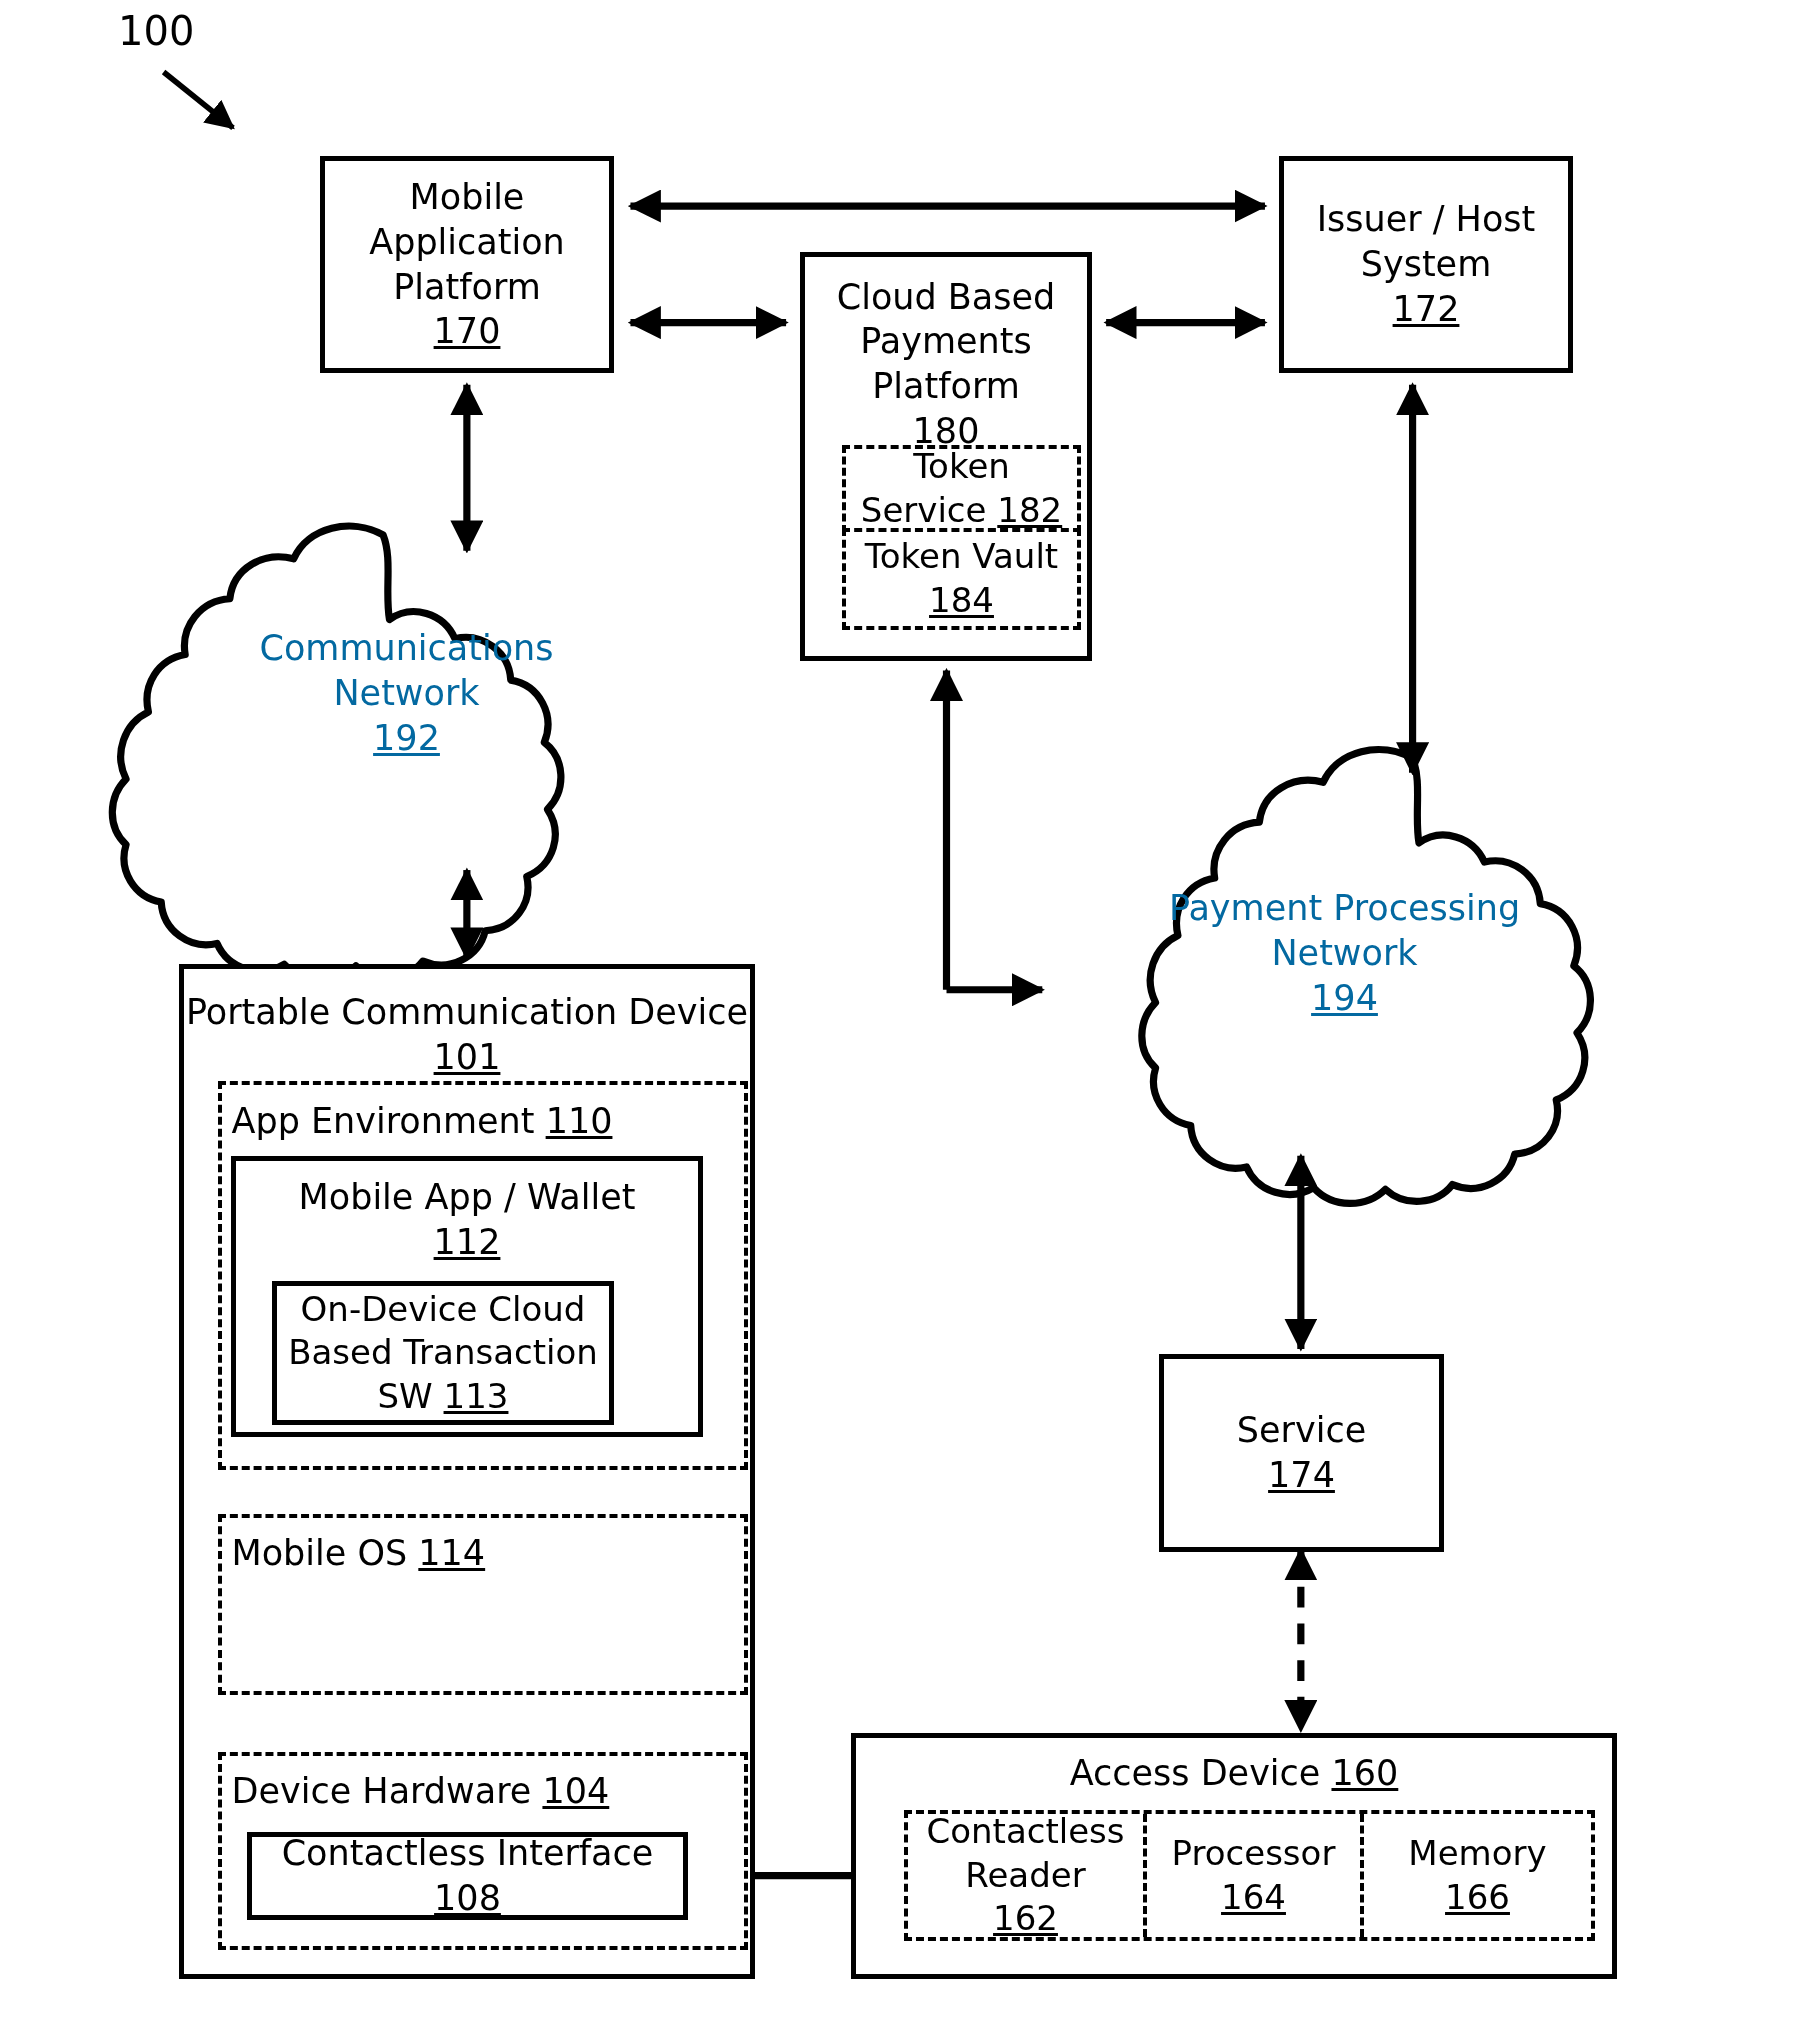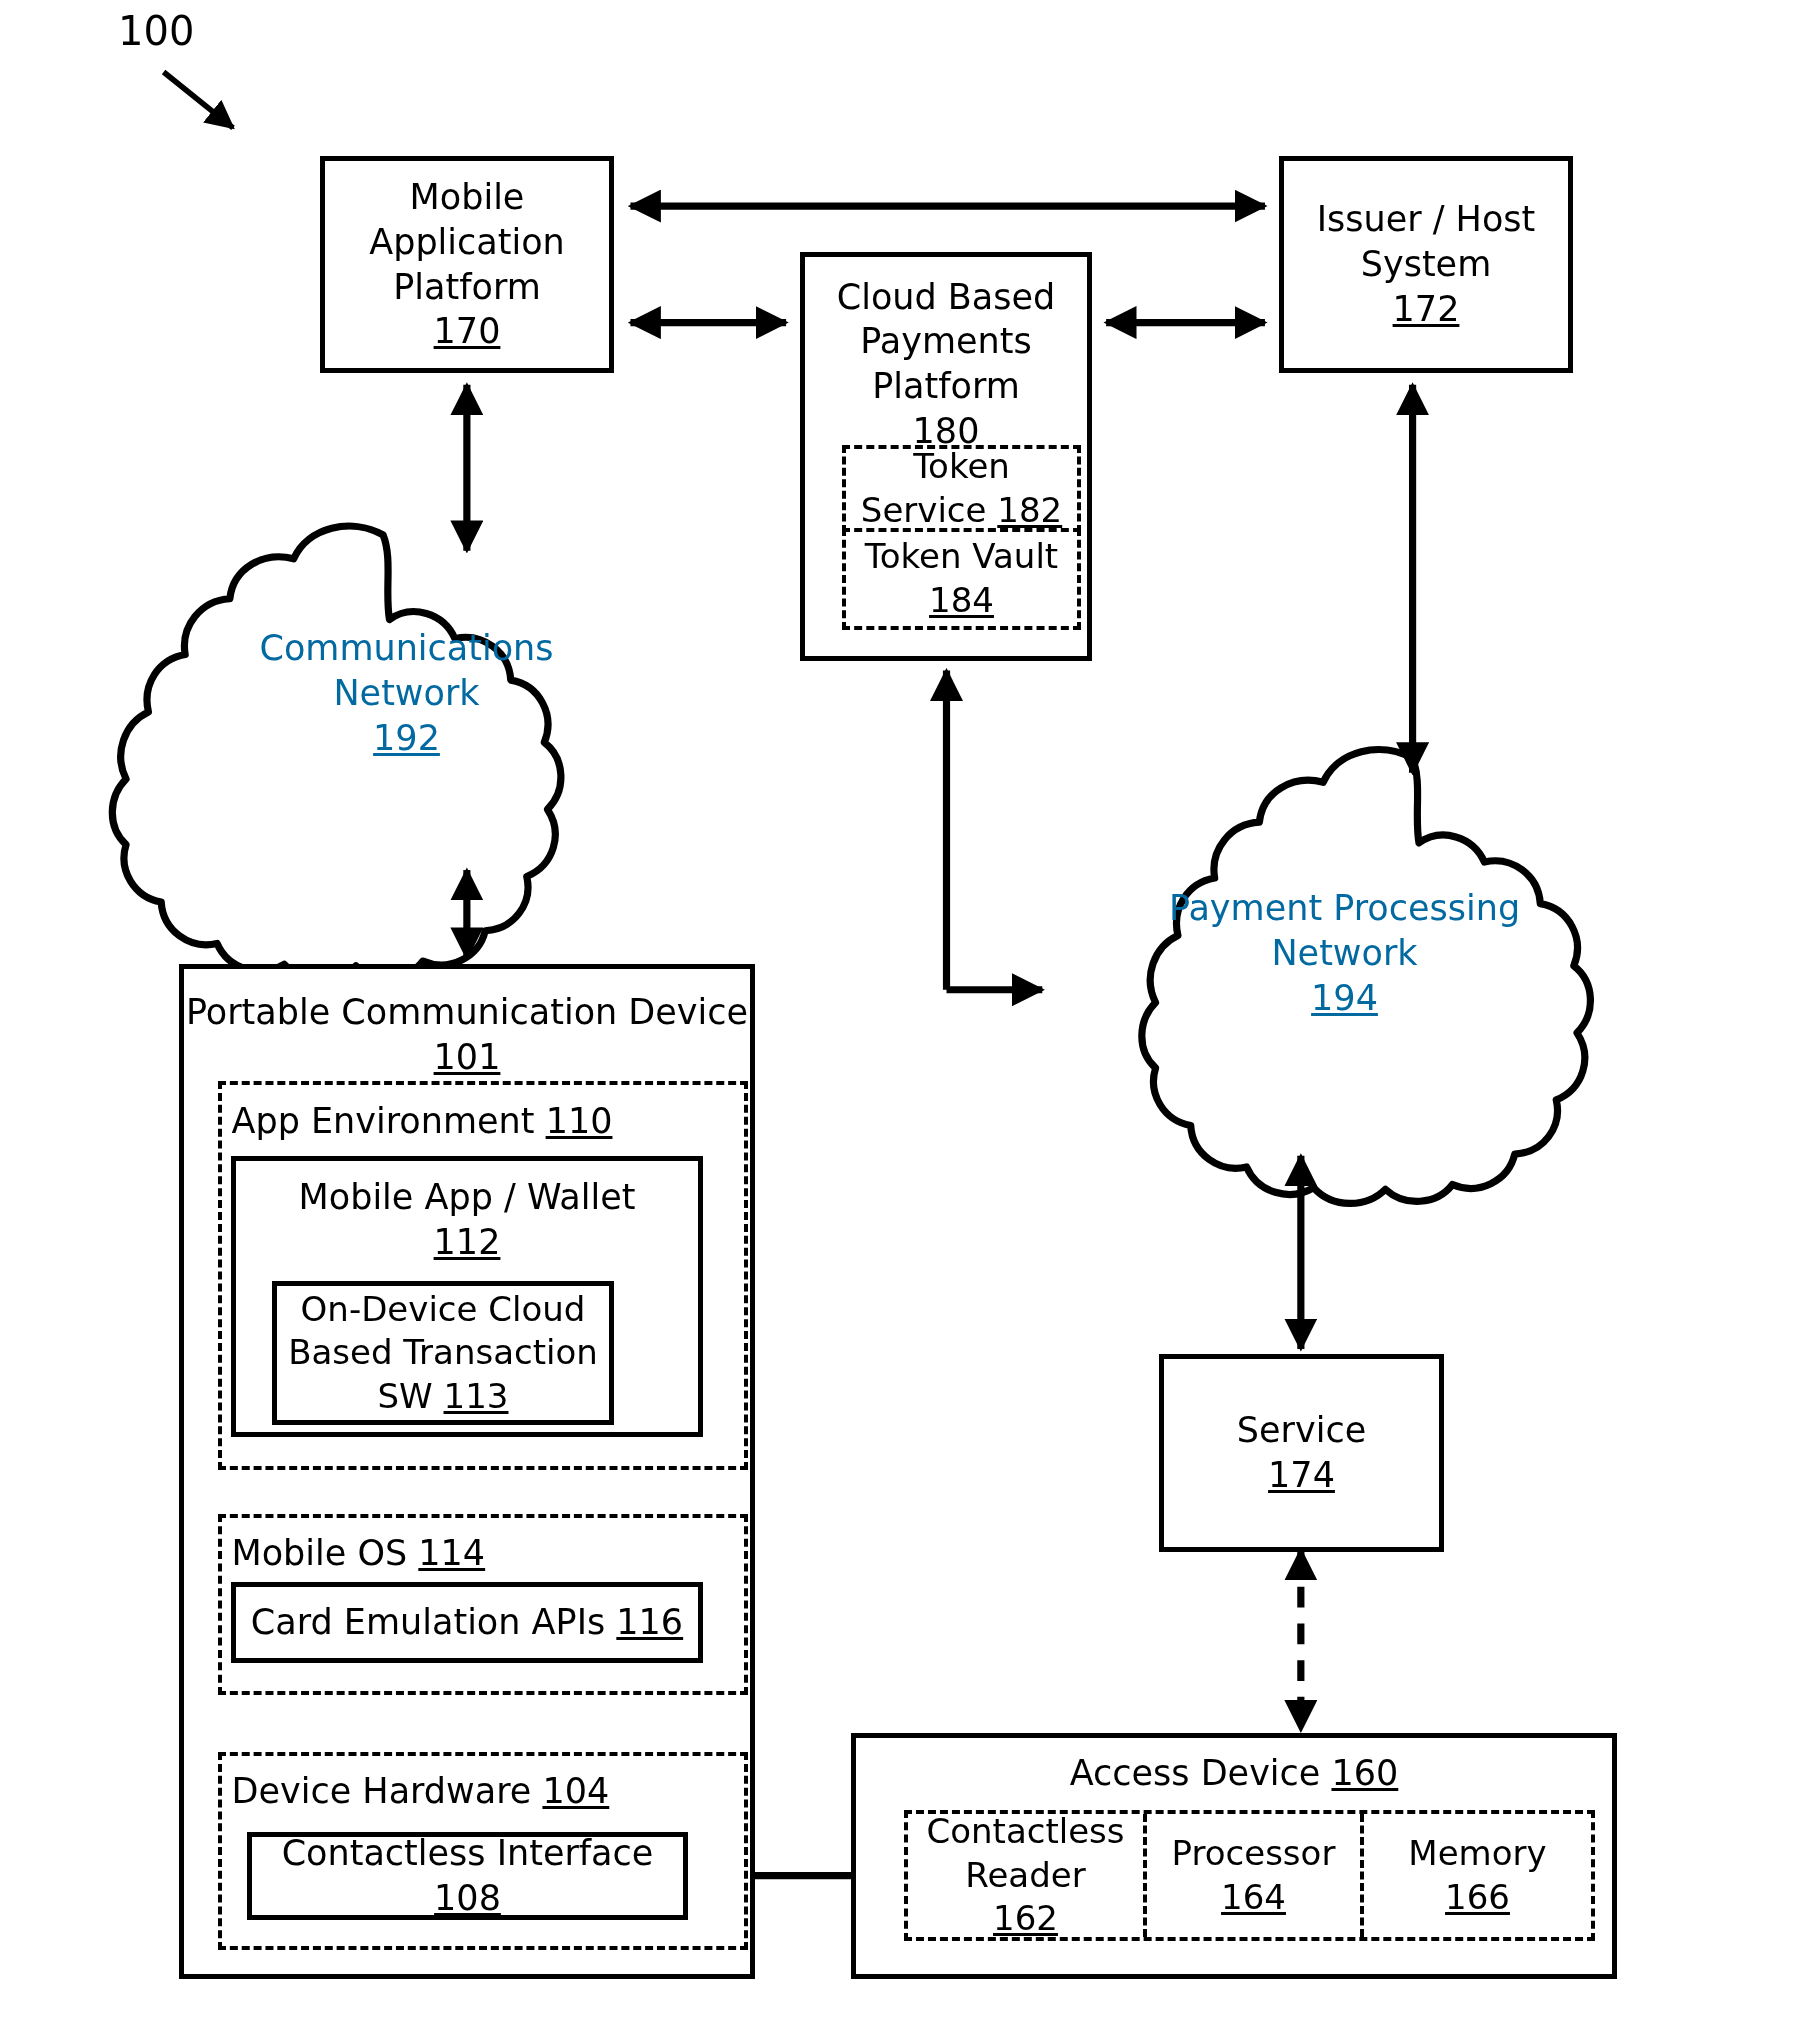--- a/index.html
+++ b/index.html
@@ -294,25 +294,20 @@
       <span><span>SW </span><span class="ref">113</span></span>
     </div>
   </div>
 
   <div class="node dashed-box" style="left:202px; top:1514px; width:530px; height:181px;">
     <div class="left-title t44" style="margin-top:12.8px; padding-left:19px;">
       <span>Mobile OS </span><span class="ref">114</span>
     </div>
   </div>
 
-  <div class="node solid-box" style="left:231px; top:1582px; width:472px; height:81px;">
-    <div class="center-title t44">
-      <span><span>Card Emulation APIs </span><span class="ref">116</span></span>
-    </div>
-  </div>
 
   <div class="node dashed-box" style="left:202px; top:1752px; width:530px; height:198px;">
     <div class="left-title t44" style="margin-top:12.8px; padding-left:19px;">
       <span>Device Hardware </span><span class="ref">104</span>
     </div>
   </div>
 
   <div class="node solid-box" style="left:247px; top:1832px; width:441px; height:88px;">
     <div class="center-title t44">
       <span><span>Contactless Interface </span><span class="ref">108</span></span>

